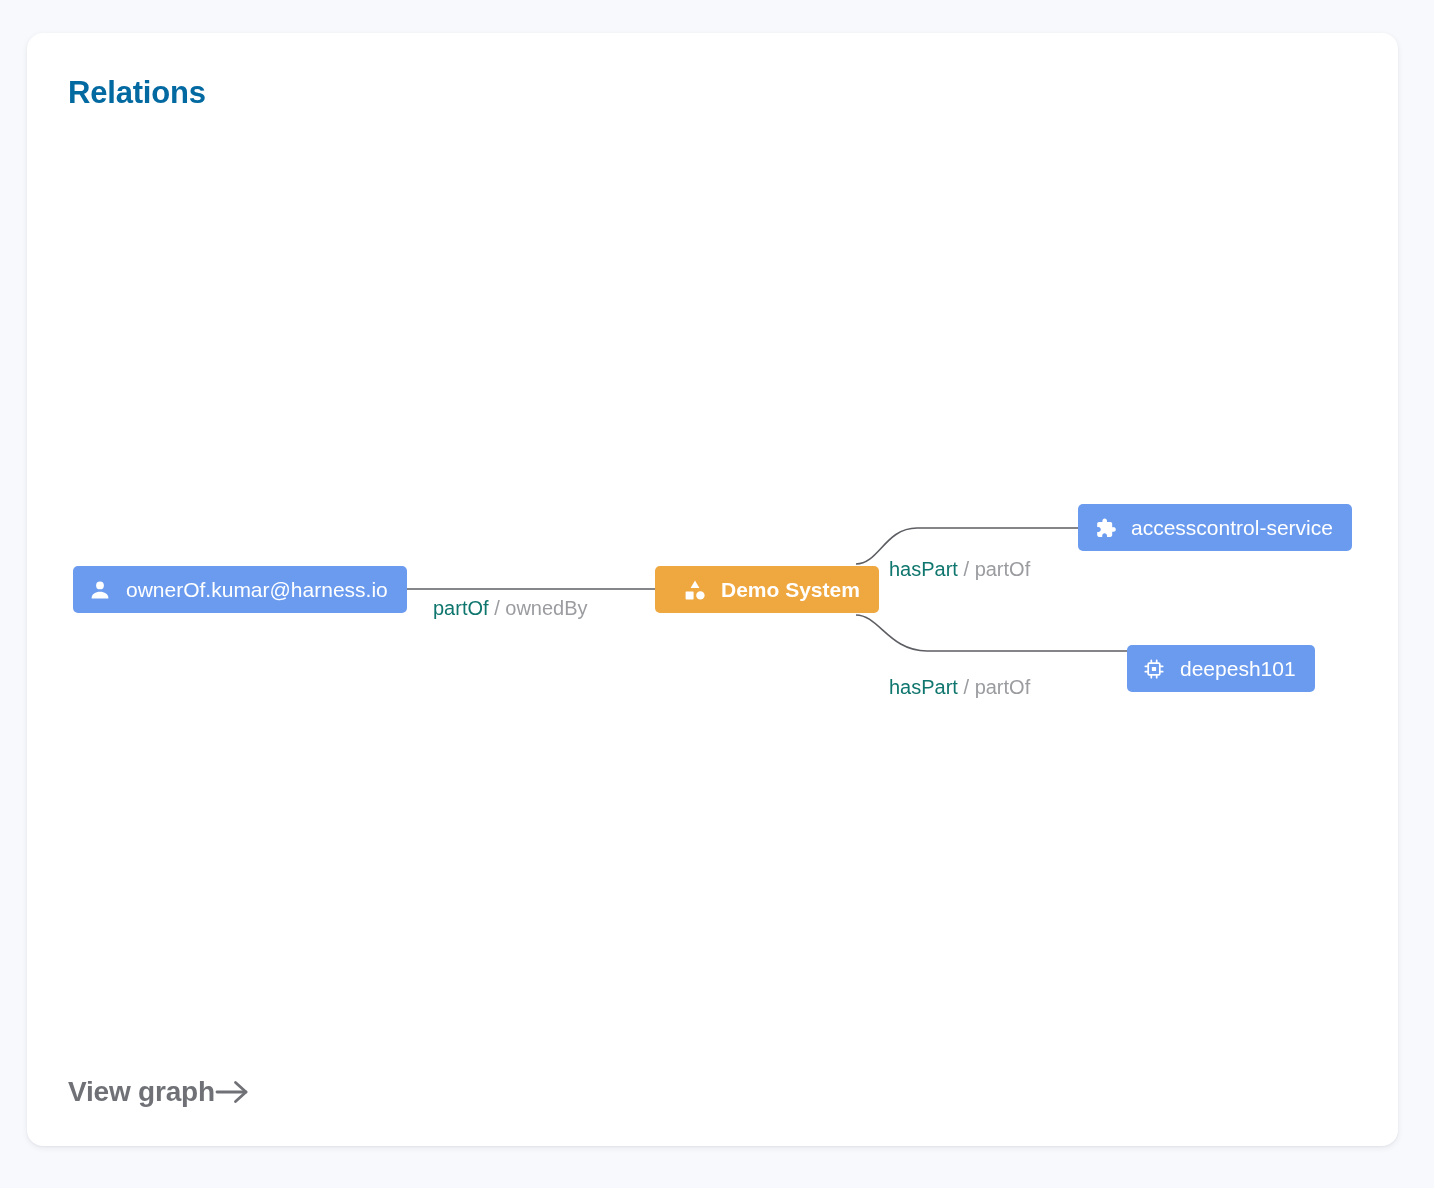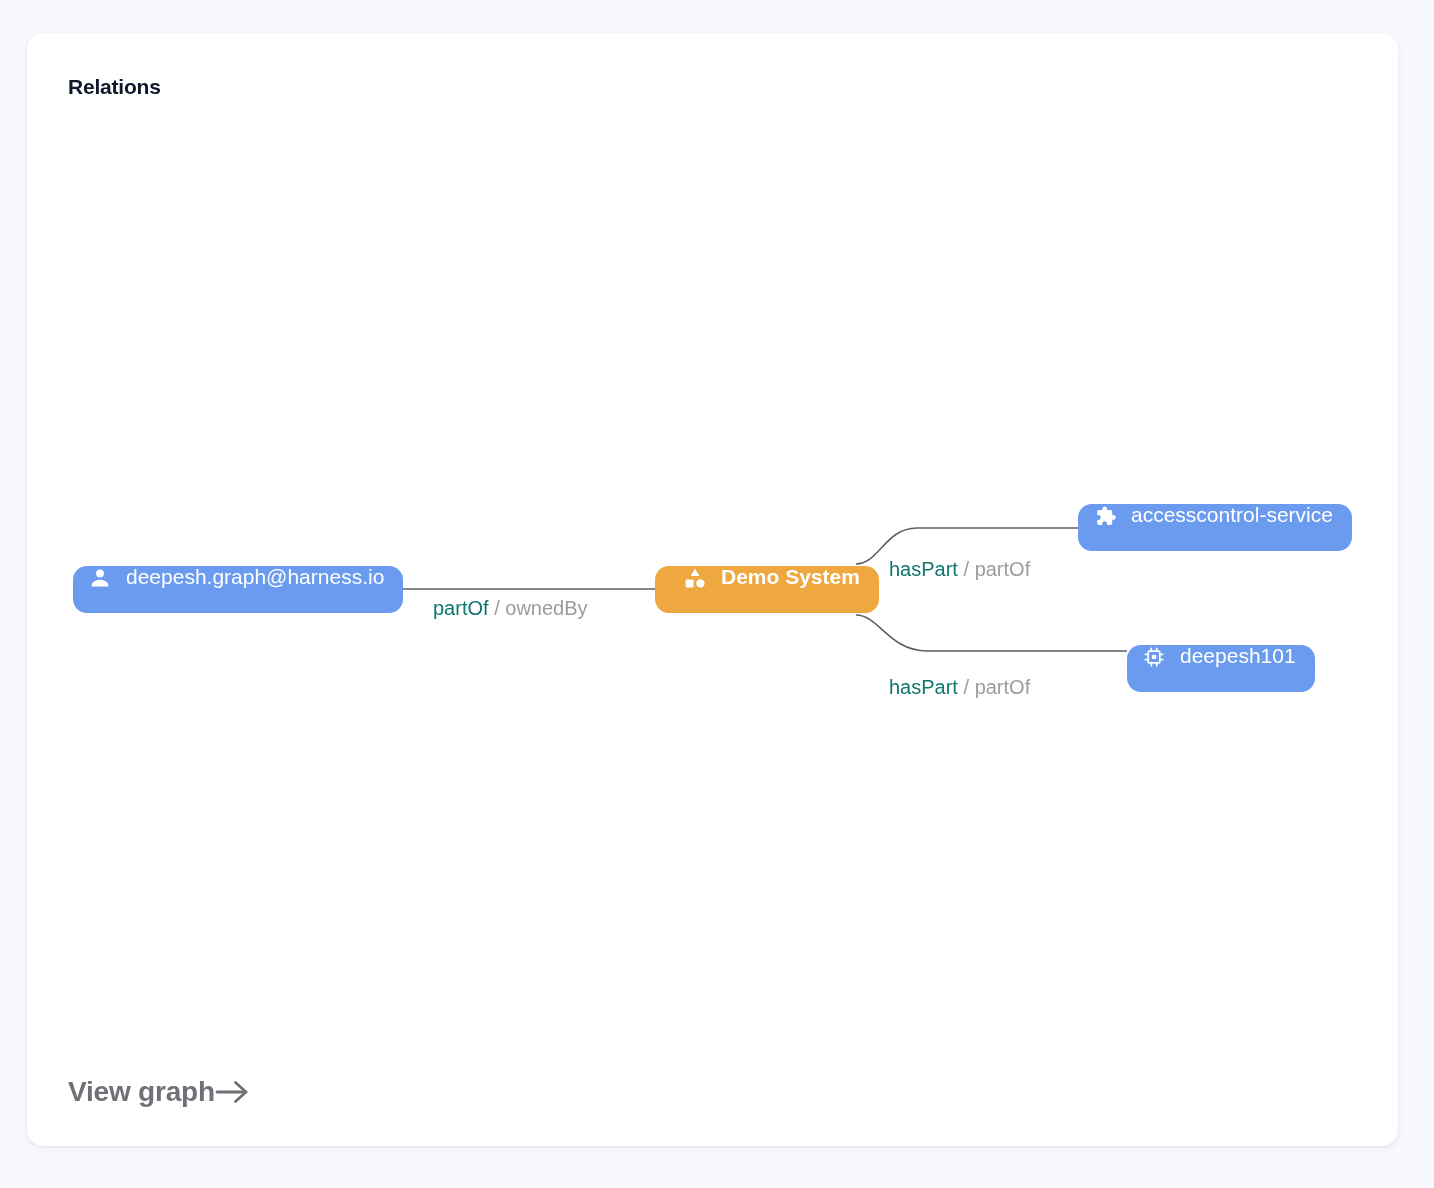--- a/index.html
+++ b/index.html
@@ -21,23 +21,23 @@
     background: #ffffff;
     border-radius: 16px;
     box-shadow: 0 2px 6px rgba(25, 35, 70, 0.07), 0 1px 2px rgba(25, 35, 70, 0.05);
     overflow: hidden;
   }
 
   #page-title {
     position: absolute;
     left: 41px;
     top: 42px;
-    font-size: 21px;
+    font-size: 31px;
     font-weight: bold;
-    color: #0f172a;
+    color: #0369a1;
     letter-spacing: -0.2px;
   }
 
   #graph-area {
     position: absolute;
     left: 0;
     top: 0;
     width: 1371px;
     height: 1113px;
   }
@@ -46,22 +46,22 @@
     position: absolute;
     left: 0;
     top: 0;
     width: 1371px;
     height: 1113px;
   }
 
   .graph-node {
     position: absolute;
     display: flex;
-    align-items: flex-start;
-    border-radius: 14px;
+    align-items: center;
+    border-radius: 5px;
     height: 47px;
     padding: 0 19px 0 15px;
     color: #ffffff;
     white-space: nowrap;
   }
 
   .graph-node .node-icon {
     display: flex;
     align-items: center;
     justify-content: center;
@@ -126,21 +126,21 @@
       <path d="M 829 582 C 852 582 862 618 900 618 L 1100 618" fill="none" stroke="#5d5e63" stroke-width="1.6"></path>
     </svg>
 
     <div class="graph-node node-kind-user" style="left: 46px; top: 533px;">
       <span class="node-icon">
         <svg width="24" height="24" viewBox="0 0 24 24" fill="#ffffff">
           <circle cx="12" cy="7.4" r="3.9"></circle>
           <path d="M3.6 20.4c0-4.3 3.9-6.6 8.4-6.6s8.4 2.3 8.4 6.6z"></path>
         </svg>
       </span>
-      <span class="node-label">deepesh.graph@harness.io</span>
+      <span class="node-label">ownerOf.kumar@harness.io</span>
     </div>
 
     <div class="graph-node node-kind-system" style="left: 628px; top: 533px; padding-left: 28px;">
       <span class="node-icon">
         <svg width="24" height="24" viewBox="0 0 24 24" fill="#ffffff">
           <path d="M12 2.6 L16.4 10.1 L7.6 10.1 Z"></path>
           <rect x="2.6" y="13.4" width="8" height="8" rx="0.6"></rect>
           <circle cx="17.4" cy="17.4" r="4.2"></circle>
         </svg>
       </span>

